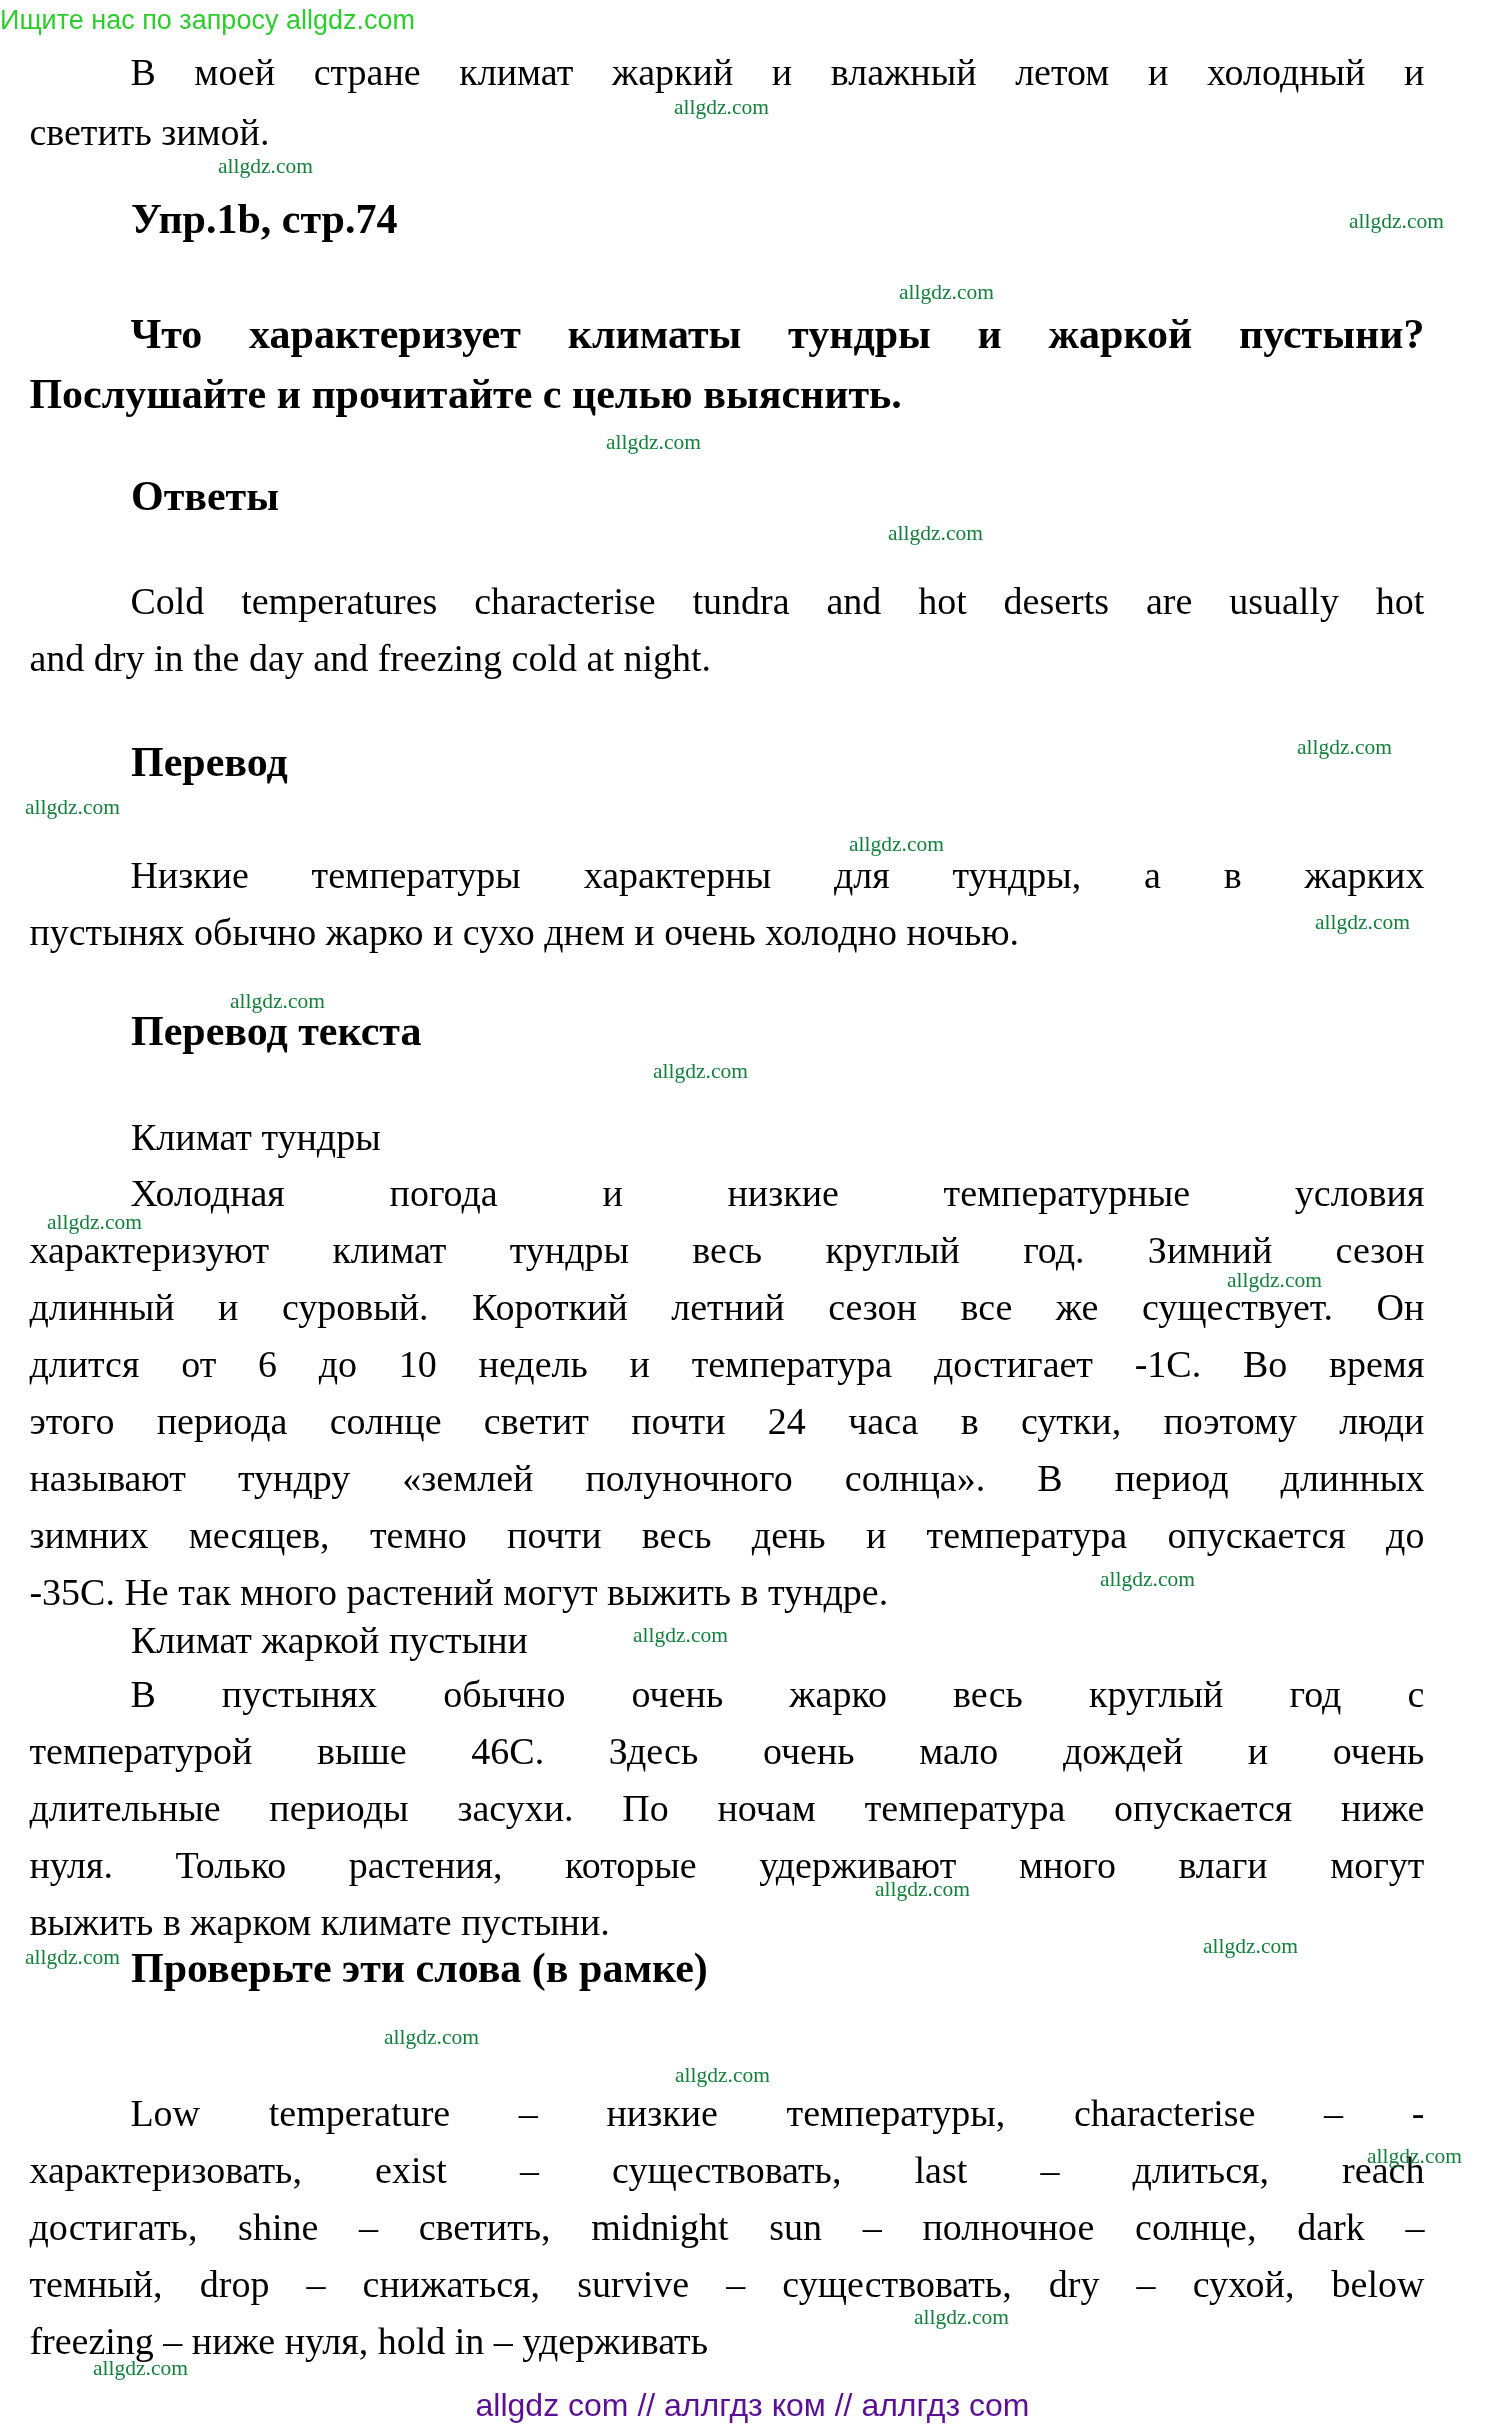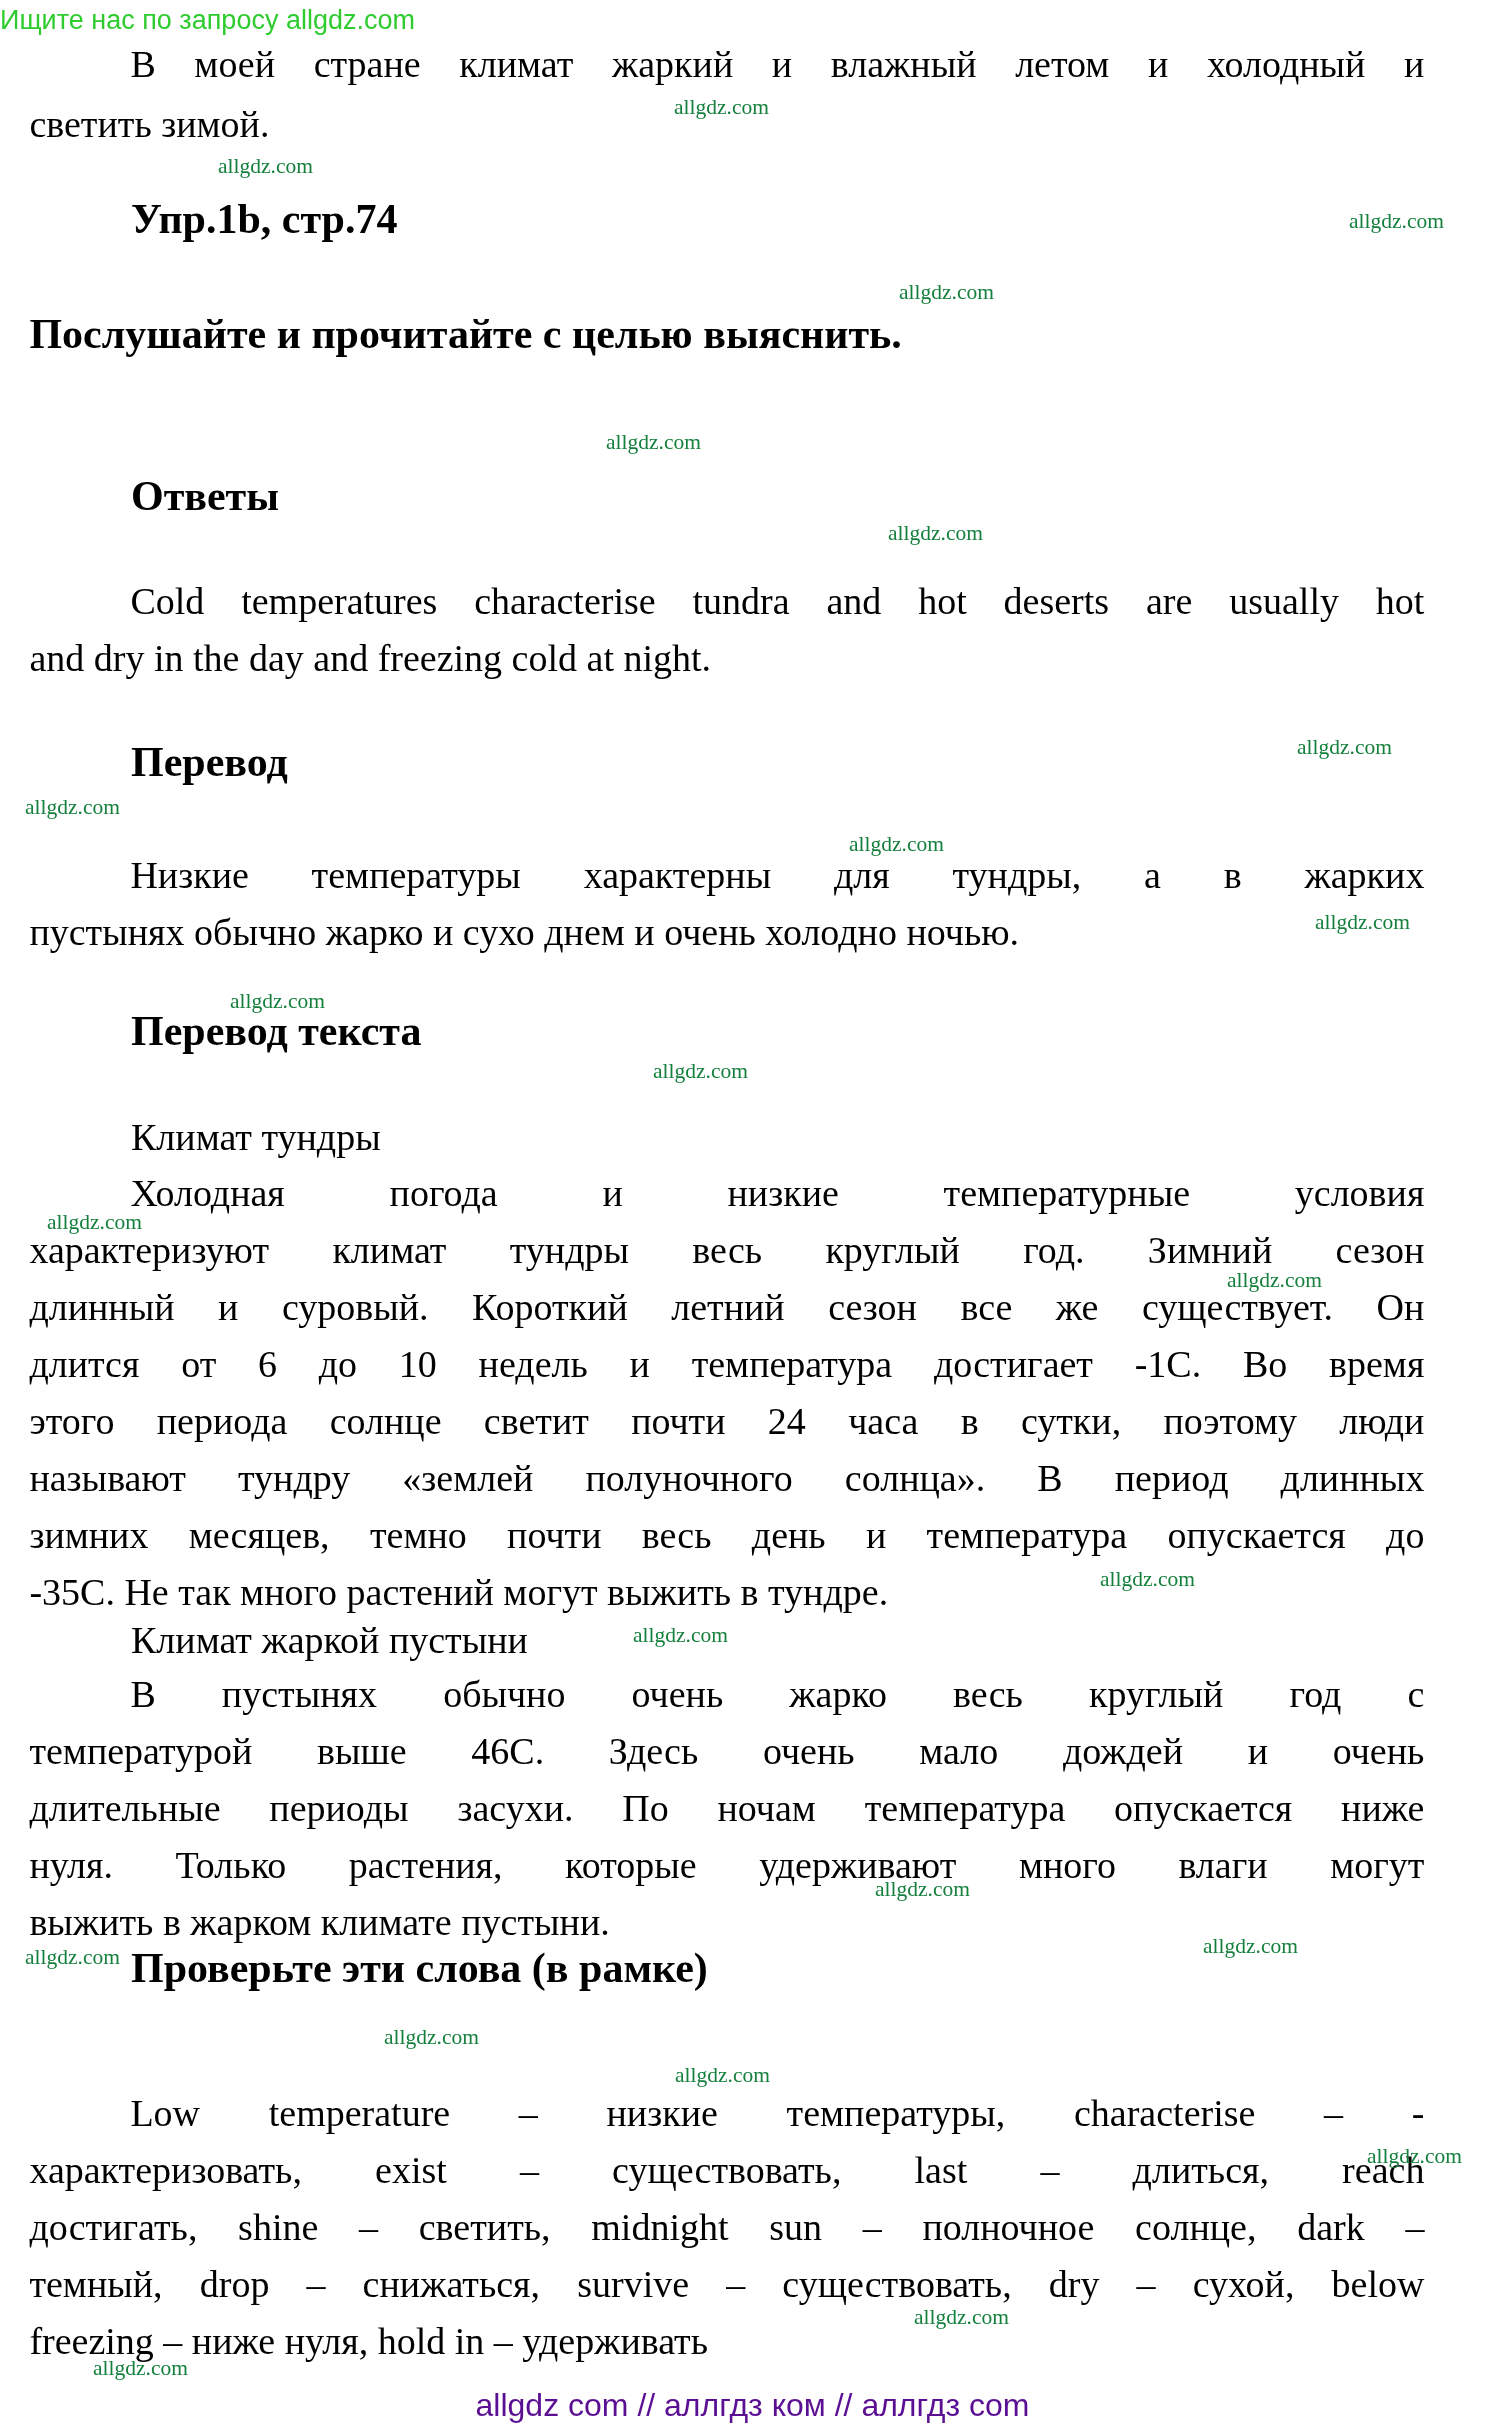--- a/index.html
+++ b/index.html
@@ -60,28 +60,29 @@
     white-space: nowrap;
   }
 </style>
 </head>
 <body>
 
 <div class="page">
 
   <div class="promo">Ищите нас по запросу allgdz.com</div>
 
-  <div class="block lh76" style="top:34px">
+  <div class="block lh76" style="top:42px">
     <div class="ln ind j">В моей стране климат жаркий и влажный летом и холодный и</div>
     <div class="ln">светить зимой.</div>
   </div>
 
   <div class="block h" style="top:191px">Упр.1b, стр.74</div>
 
   <div class="block hp lh76" style="top:304px">
+    <div class="ln ind j">Что характеризует климаты тундры и жаркой пустыни?</div>
     <div class="ln">Послушайте и прочитайте с целью выяснить.</div>
   </div>
 
   <div class="block h" style="top:468px">Ответы</div>
 
   <div class="block" style="top:573px">
     <div class="ln ind j">Cold temperatures characterise tundra and hot deserts are usually hot</div>
     <div class="ln">and dry in the day and freezing cold at night.</div>
   </div>
 

